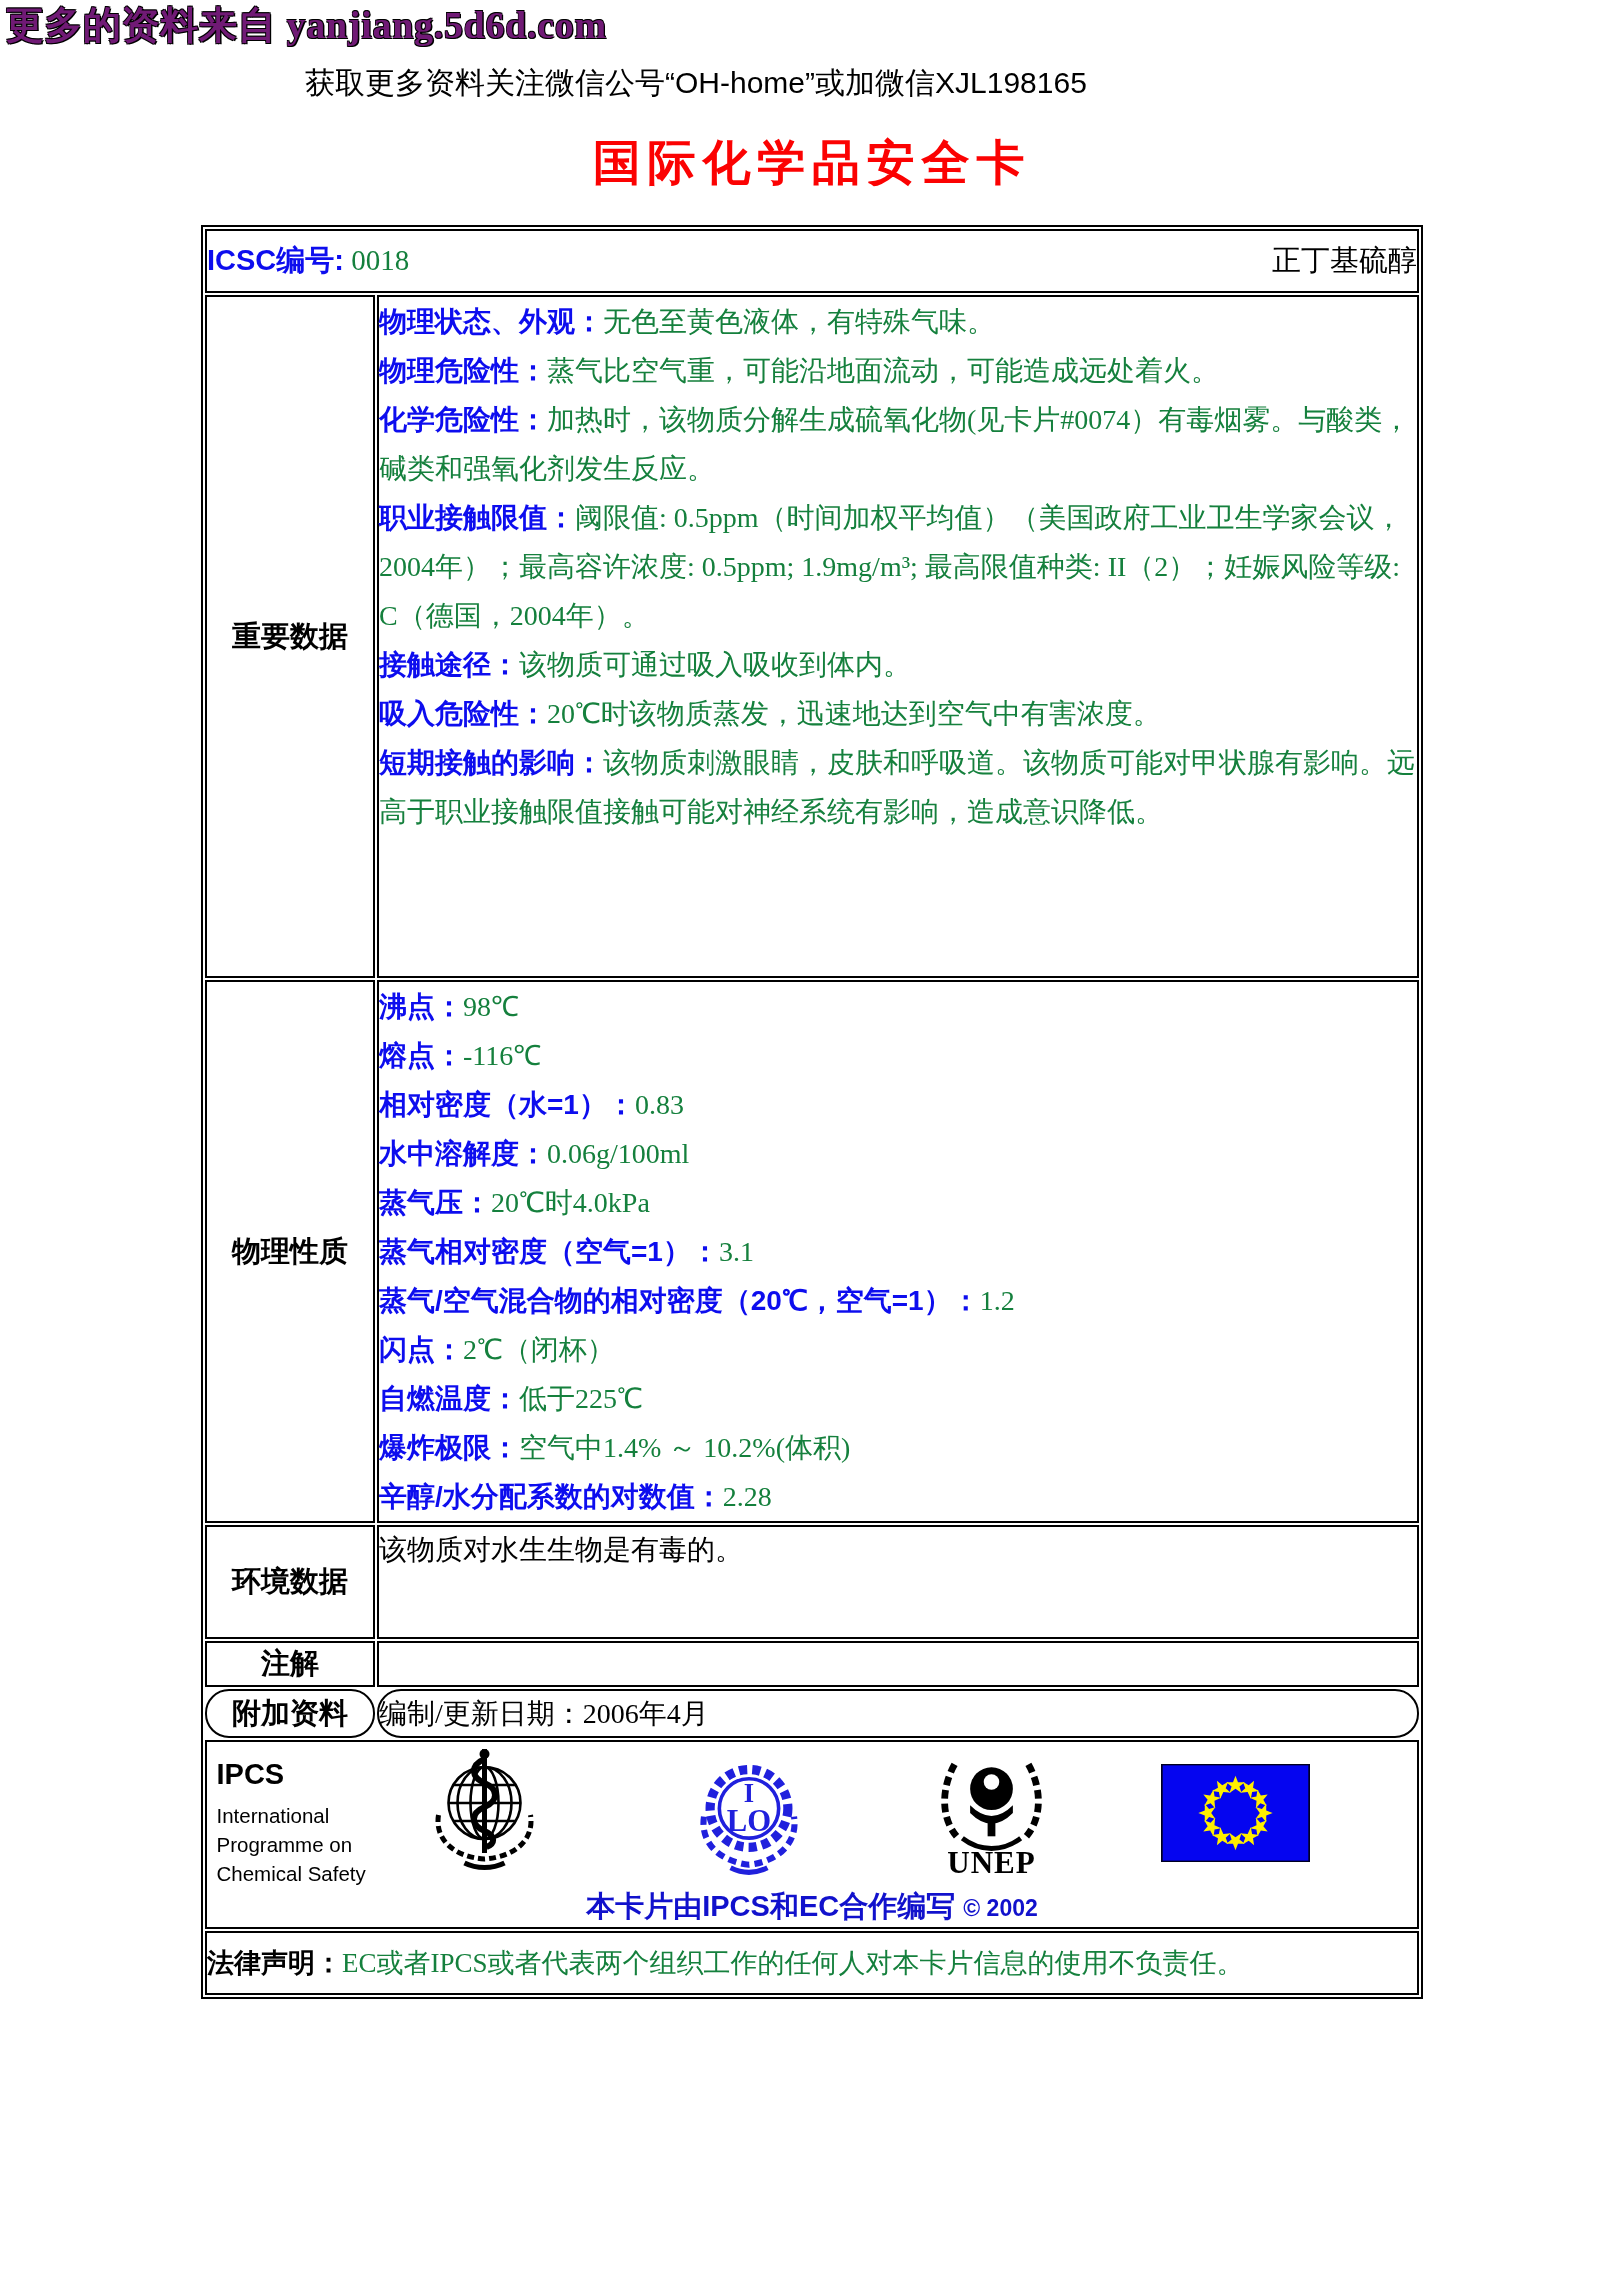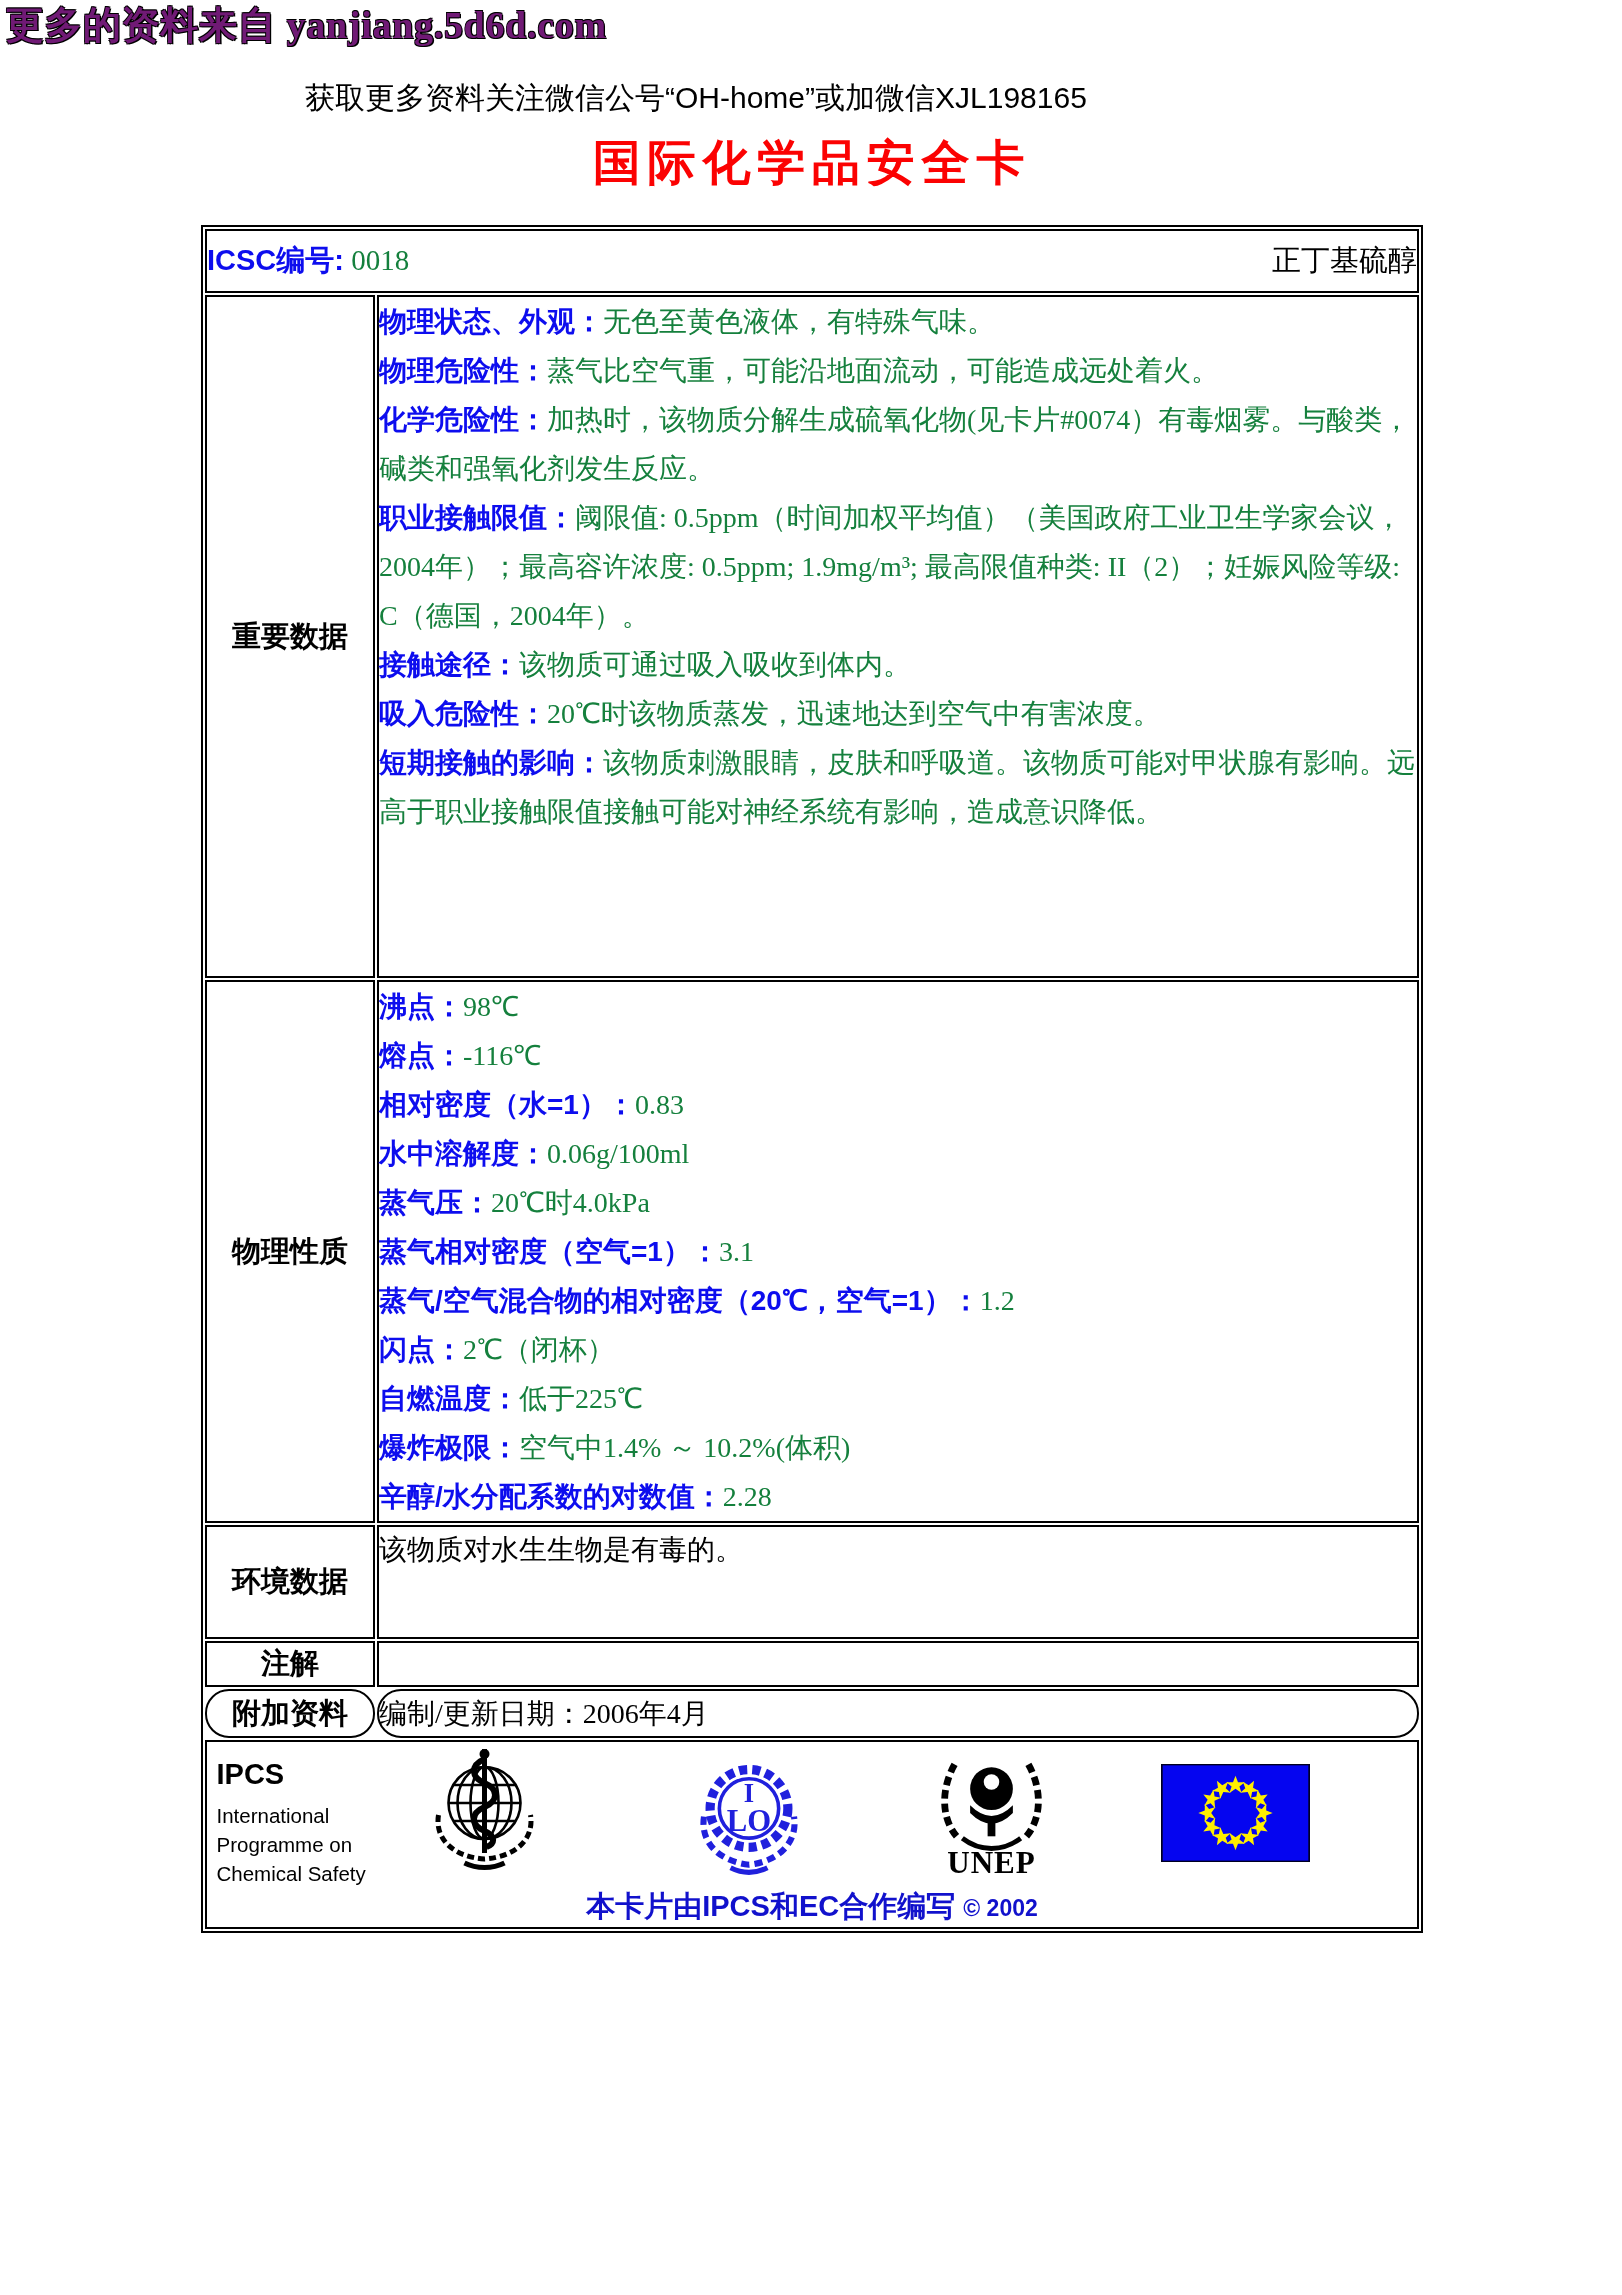--- a/index.html
+++ b/index.html
@@ -3,21 +3,21 @@
 <meta charset="utf-8">
 <style>
   html,body { margin:0; padding:0; background:#ffffff; }
   .page { position:relative; width:1623px; height:2295px; background:#fff; overflow:hidden;
           font-family:"Liberation Serif", serif; }
 
   
   .banner1 { position:absolute; left:5.5px; top:0; font-weight:bold; font-size:38px;
              font-family:"Liberation Serif", serif; color:#701a75; letter-spacing:0.7px;
              text-shadow:1.4px 1.4px 0 #000, -0.7px -0.7px 0 #000, 0.7px -0.7px 0 #000, -0.7px 0.7px 0 #000; }
-  .banner2 { position:absolute; left:305px; top:78px; font-size:30px; color:#000;
+  .banner2 { position:absolute; left:305px; top:63px; font-size:30px; color:#000;
              font-family:"Liberation Sans", sans-serif; }
 
   .doc-title { position:absolute; left:201px; top:131px; width:1222px; margin:0;
                text-align:center; font-size:48px; font-weight:bold; color:#fb0202;
                letter-spacing:6.8px; font-family:"Liberation Serif", serif; }
 
   
   table.card { position:absolute; left:201px; top:225px; width:1222px;
                border:2.7px solid #000; border-collapse:separate; border-spacing:2px; }
   table.card td { border:2px solid #000; background:#fff; padding:0; color:#000;
@@ -225,17 +225,22 @@
           </svg>
 
           <div class="logos-caption">
             <span>本卡片由IPCS和EC合作编写</span>
             <span class="copyright">© 2002</span>
           </div>
         </div>
       </td>
     </tr>
 
+    <tr class="r-legal">
+      <td colspan="2" class="legal-cell">
+        <span class="legal-lbl">法律声明：</span><span class="txt">EC或者IPCS或者代表两个组织工作的任何人对本卡片信息的使用不负责任。</span>
+      </td>
+    </tr>
   </tbody>
     </table>
 
 </div>
 
 
 </body></html>

